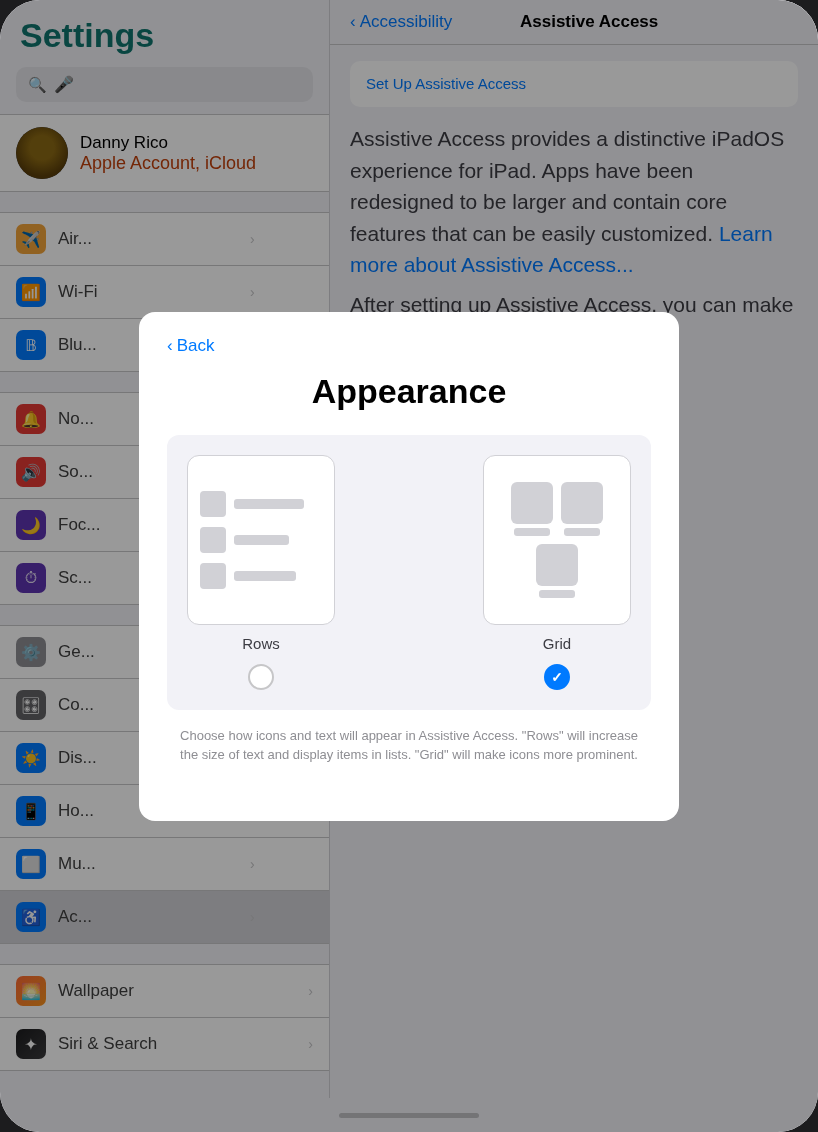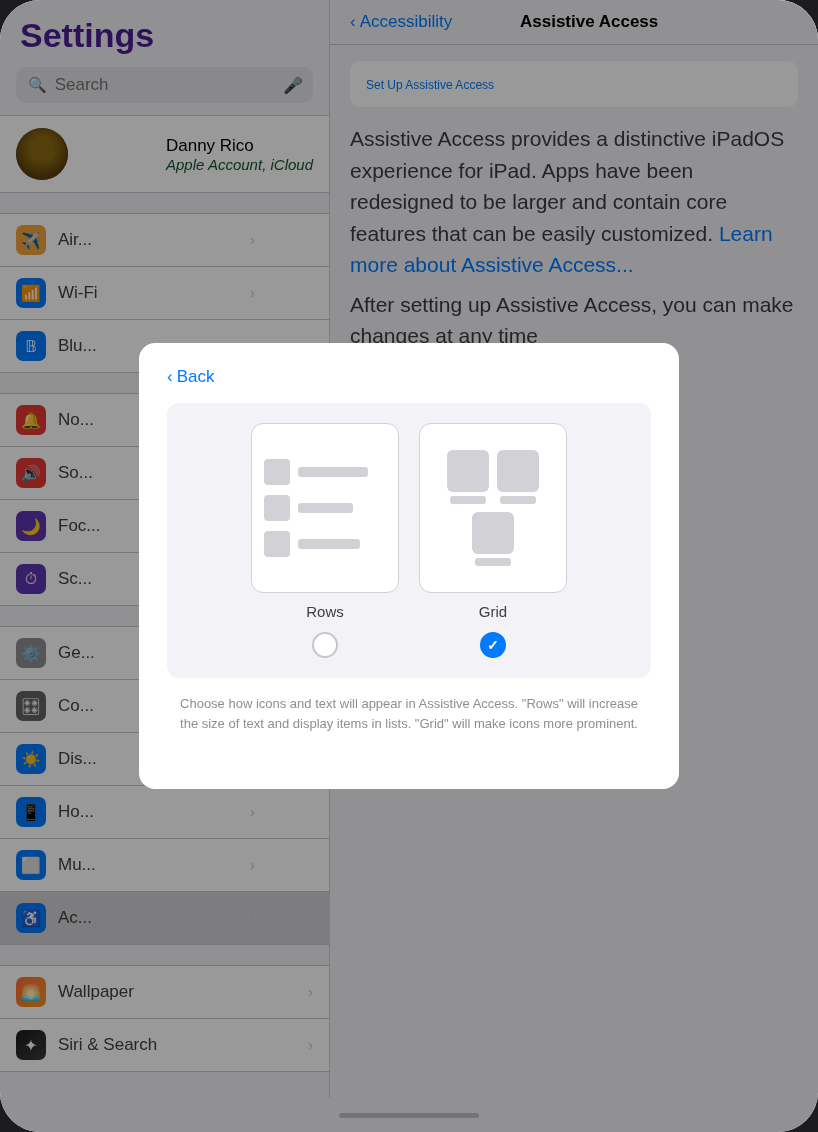--- a/index.html
+++ b/index.html
@@ -73,21 +73,21 @@
       display: flex;
       flex-direction: column;
       overflow: hidden;
       border-right: 1px solid #d1d1d6;
       flex-shrink: 0;
     }
 
     .sidebar-title {
       font-size: 34px;
       font-weight: 700;
-      color: #4c1d95;
+      color: #0f766e;
       padding: 16px 20px 8px;
     }
 
     .search-bar {
       margin: 4px 16px 12px;
       background: #e5e5ea;
       border-radius: 10px;
       display: flex;
       align-items: center;
       padding: 8px 12px;
@@ -107,42 +107,41 @@
     
     .profile-row {
       display: flex;
       align-items: center;
       gap: 12px;
       padding: 12px 16px;
       background: white;
       margin: 0 0 20px;
       border-top: 0.5px solid #c6c6c8;
       border-bottom: 0.5px solid #c6c6c8;
-      justify-content: space-between;
     }
     .avatar {
       width: 52px;
       height: 52px;
       border-radius: 50%;
       background: linear-gradient(135deg, #4a4a4a, #2c2c2e);
       flex-shrink: 0;
       overflow: hidden;
       display: flex;
       align-items: center;
       justify-content: center;
     }
     .avatar-face {
       width: 52px;
       height: 52px;
       background: radial-gradient(circle at 50% 40%, #8B6914 30%, #5a3e0a 70%);
       border-radius: 50%;
       position: relative;
     }
     .profile-info .name { font-size: 17px; font-weight: 500; color: #000; }
-    .profile-info .sub { font-size: 15px; color: #14532d; font-style: italic; }
+    .profile-info .sub { font-size: 18px; color: #c2410c; }
 
     
     .settings-group {
       margin-bottom: 20px;
     }
 
     .settings-row {
       display: flex;
       align-items: center;
       gap: 12px;
@@ -223,21 +222,21 @@
     }
 
     .setup-link-row {
       background: white;
       border-radius: 10px;
       padding: 14px 16px;
       margin-bottom: 16px;
     }
     .setup-link {
       color: #007aff;
-      font-size: 12px;
+      font-size: 15px;
       font-weight: 400;
     }
 
     .description-text {
       font-size: 21px;
       color: #3c3c43;
       line-height: 1.5;
     }
     .description-text a { color: #007aff; text-decoration: none; }
 
@@ -279,21 +278,21 @@
     }
 
     
     .options-area {
       background: #f2f2f7;
       border-radius: 12px;
       padding: 20px;
       margin-bottom: 16px;
       display: flex;
       gap: 20px;
-      justify-content: center;
+      justify-content: space-between;
     }
 
     .option-item {
       display: flex;
       flex-direction: column;
       align-items: center;
       gap: 10px;
     }
 
     .option-preview {
@@ -436,21 +435,20 @@
 <div class="ipad-frame">
 
 
   <div class="main-layout">
 
     <div class="sidebar">
       <div class="sidebar-title">Settings</div>
 
       <div class="search-bar">
         <span class="search-icon">🔍</span>
-        <input type="text" placeholder="Search" style="">
         <span class="mic-icon">🎤</span>
       </div>
 
       <div class="profile-row">
         <div class="avatar">
           <div class="avatar-face"></div>
         </div>
         <div class="profile-info">
           <div class="name">Danny Rico</div>
           <div class="sub">Apple Account, iCloud</div>
@@ -573,20 +571,21 @@
   </div>
 
   <div class="modal-overlay">
     <div class="modal">
 
       <div class="modal-back">
         <span>‹</span>
         <span>Back</span>
       </div>
 
+      <div class="modal-title">Appearance</div>
 
       <div class="options-area">
 
         <div class="option-item">
           <div class="option-preview">
             <div class="rows-preview-item">
               <div class="rows-square"></div>
               <div class="rows-line"></div>
             </div>
             <div class="rows-preview-item">

